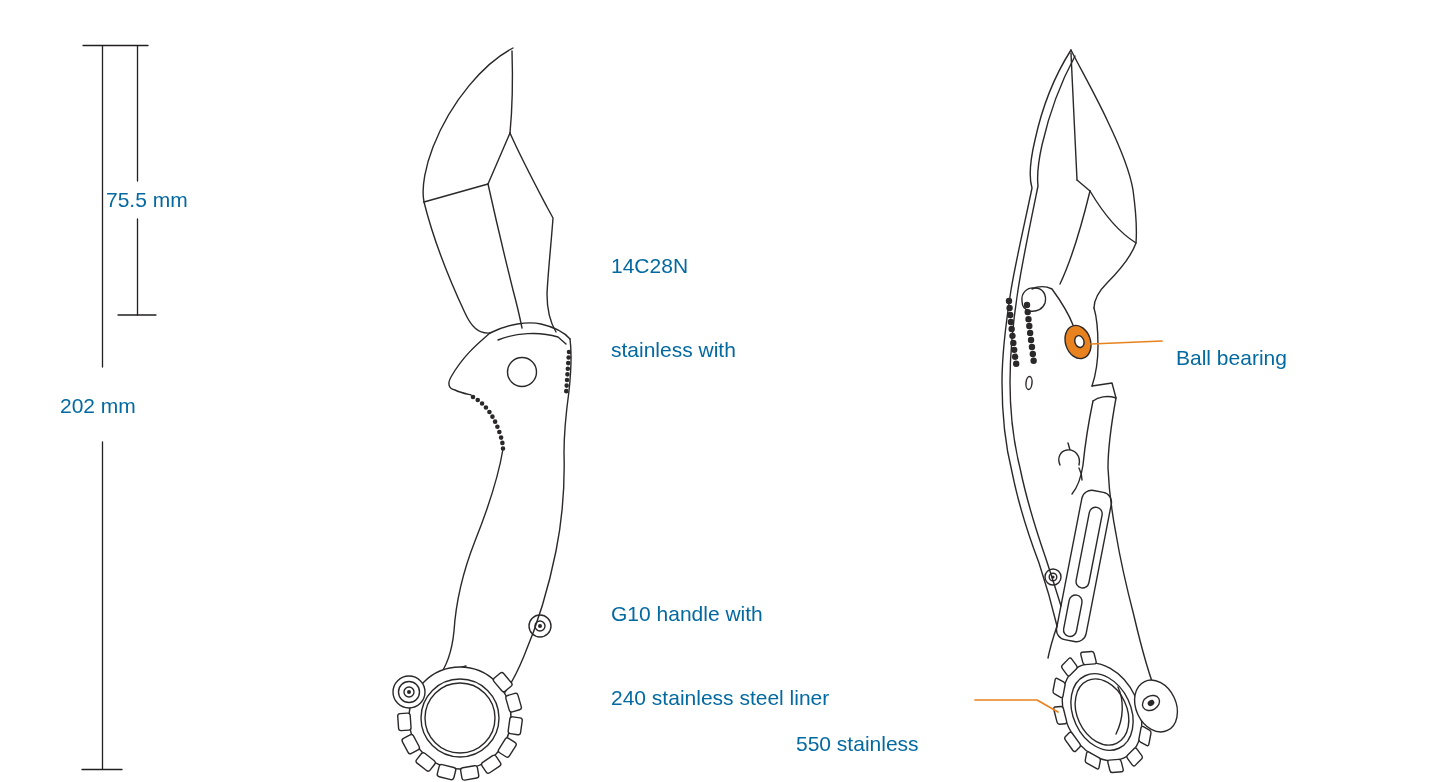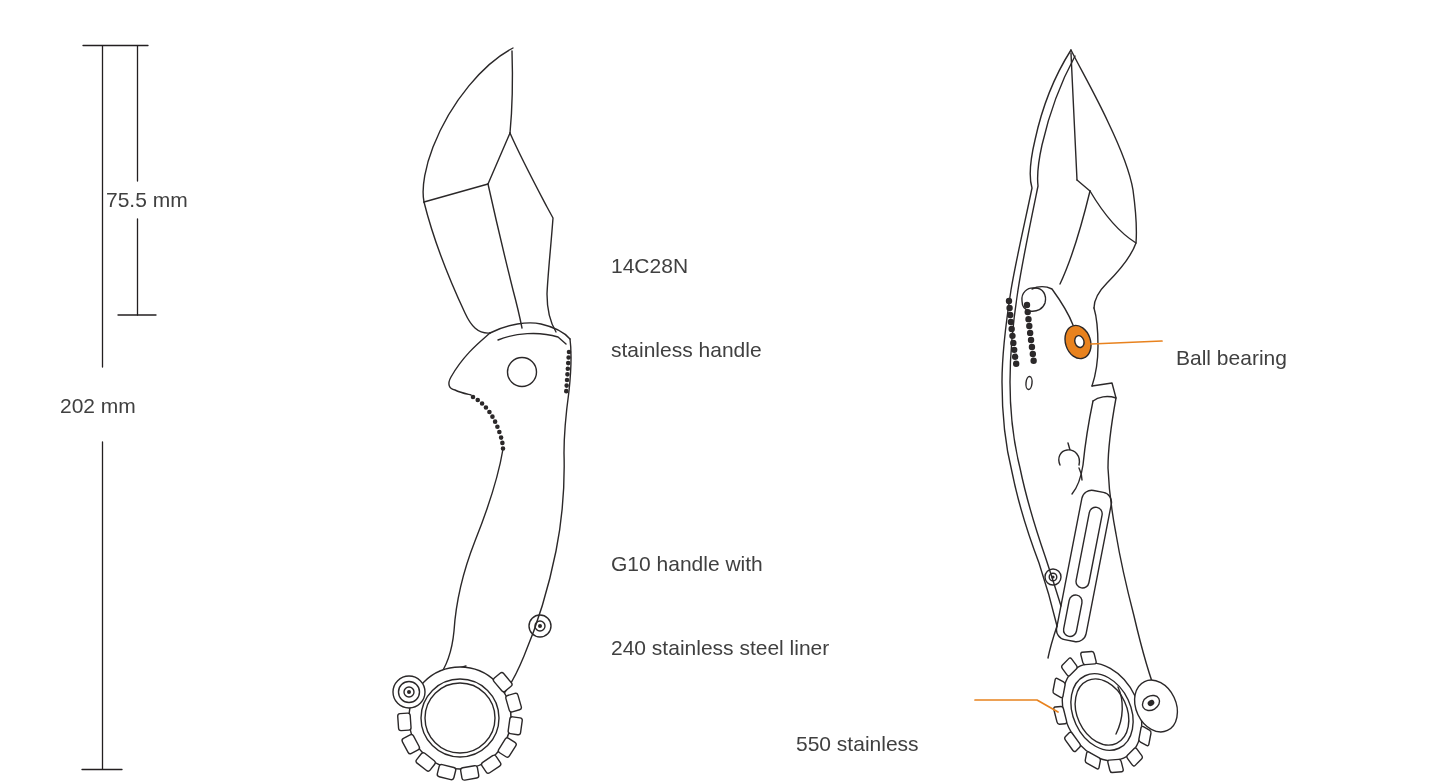--- a/index.html
+++ b/index.html
@@ -10,25 +10,25 @@
   #art path,#art circle,#art rect,#art ellipse,#art line,#art polyline{
     fill:none;stroke:#2b2829;stroke-width:1.4;stroke-linecap:round;stroke-linejoin:round;}
   #art .fw{fill:#ffffff;}
   #art .dot{fill:#2b2829;stroke:none;}
   #art .bead{stroke-dasharray:0 5.6;stroke-width:4.6;}
   #art .bead2{stroke-dasharray:0 7;stroke-width:6.4;}
   #art .dim{stroke:#231f20;stroke-width:1.3;}
   #art .accent{stroke:#e8821e;stroke-width:1.7;}
   #art .accent-fill{fill:#e8821e;}
   #art .nss{vector-effect:non-scaling-stroke;}
-  .label{position:absolute;font-size:21px;line-height:28px;color:#404040;white-space:pre;}
+  .label{position:absolute;font-size:21px;line-height:28px;color:#0369a1;white-space:pre;}
   .lbl-75{left:106px;top:186px;}
   .lbl-202{left:60px;top:392px;}
   .lbl-blade{left:611px;top:196px;}
-  .lbl-handle{left:611px;top:494px;}
+  .lbl-handle{left:611px;top:544px;}
   .lbl-bearing{left:1176px;top:344px;}
   .lbl-ring{left:796px;top:674px;}
 </style>
 </head>
 <body>
 
 <div id="stage">
 
   <svg id="art" width="1445" height="782" viewBox="0 0 1445 782">
 
@@ -191,21 +191,21 @@
       <path class="accent" d="M975,700 L1037,700 L1058,712"></path>
     </g>
   </svg>
 
   <div class="label lbl-75">75.5 mm</div>
 
   <div class="label lbl-202">202 mm</div>
 
   <div class="label lbl-blade">
     <div>14C28N</div>
-    <div>stainless handle</div>
+    <div>stainless with</div>
   </div>
 
   <div class="label lbl-handle">
     <div>G10 handle with</div>
     <div>240 stainless steel liner</div>
   </div>
 
   <div class="label lbl-bearing">Ball bearing</div>
 
   <div class="label lbl-ring">

